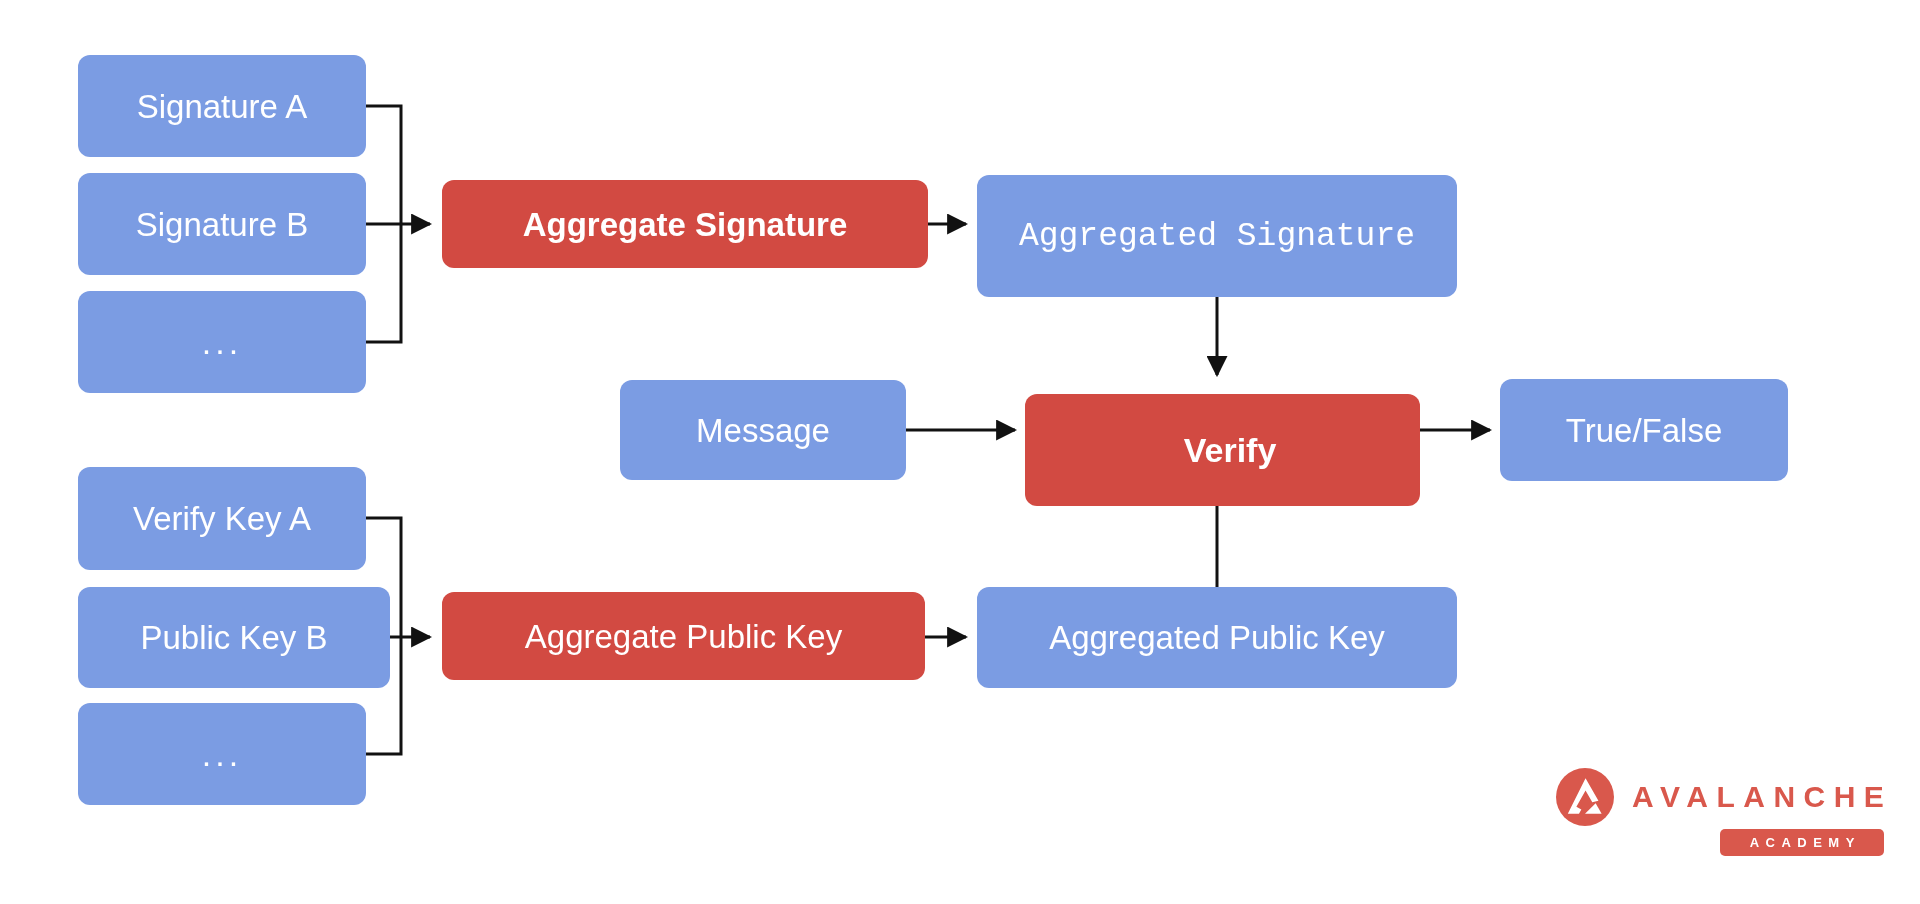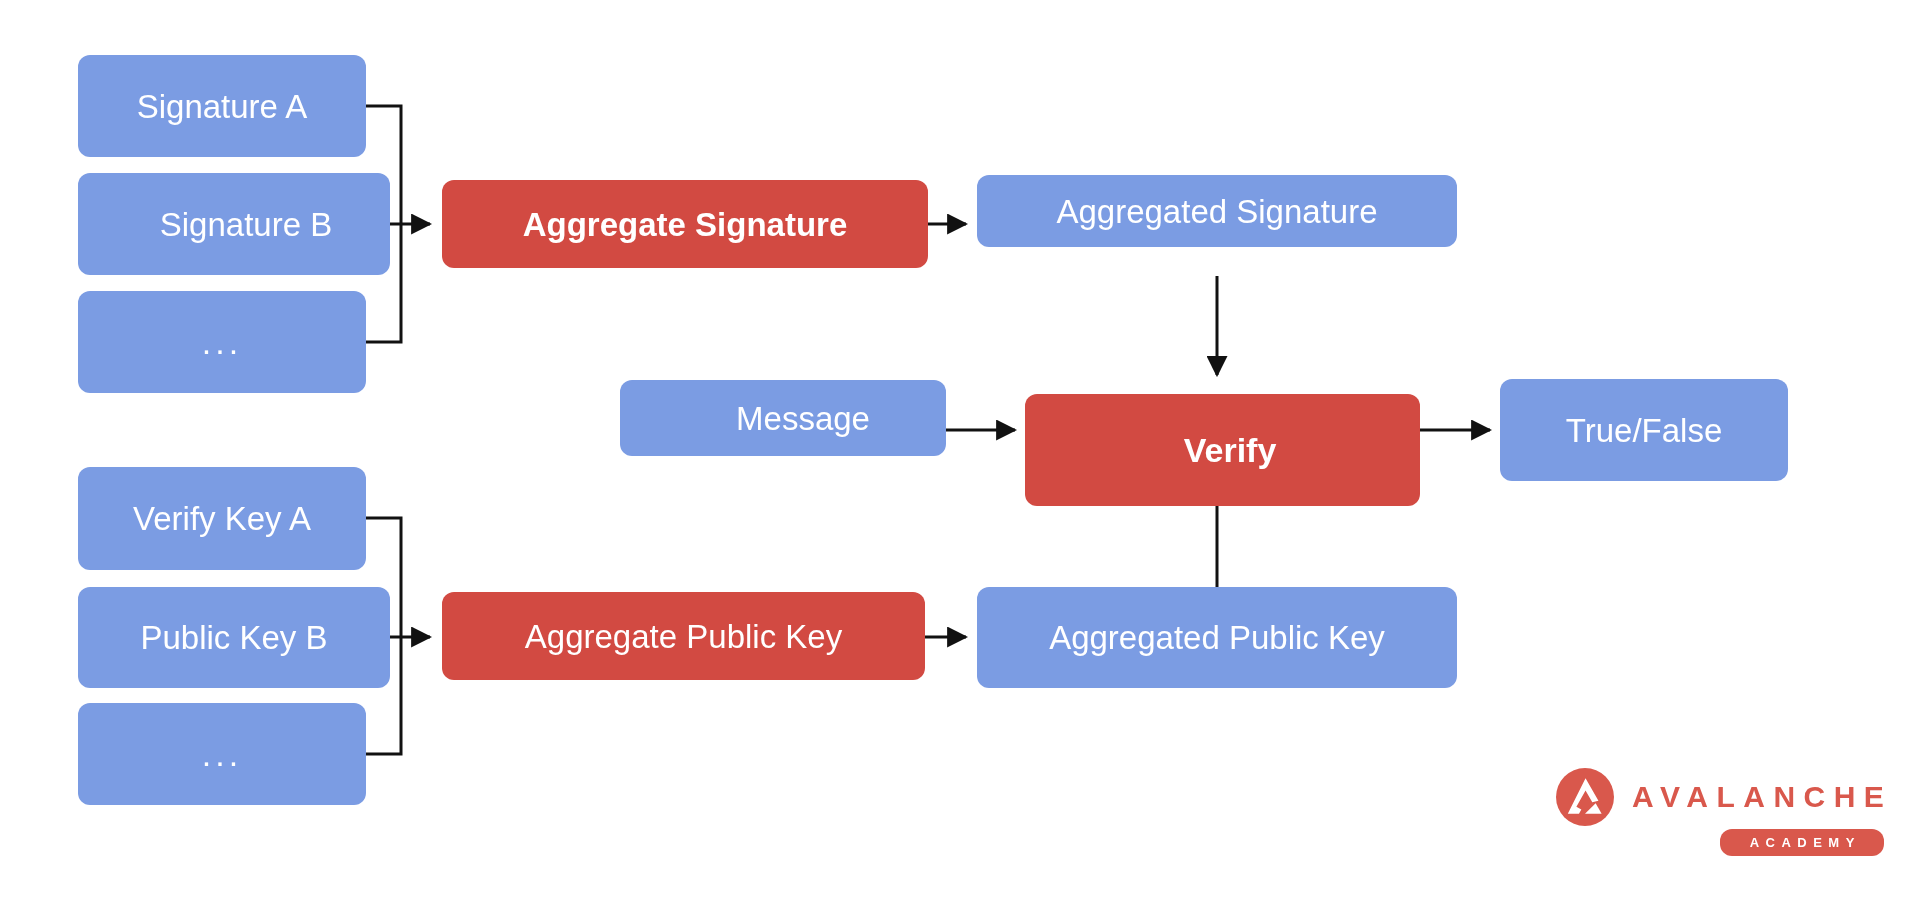--- a/index.html
+++ b/index.html
@@ -29,45 +29,45 @@
     line-height:1;
     white-space:nowrap;
   }
   .node.blue{background:var(--blue);}
   .node.red{background:var(--red);}
   .node.bold{font-weight:bold;font-size:34px;}
   .node.dots{letter-spacing:4px;font-size:34px;}
 
   
   #n-sig-a      {left:78px;  top:55px;  width:288px; height:102px;}
-  #n-sig-b      {left:78px;  top:173px; width:288px; height:102px;padding-left:24px;}
+  #n-sig-b      {left:78px;  top:173px; width:288px; height:102px;}
   #n-sig-more   {left:78px;  top:291px; width:288px; height:102px;}
   #n-pk-a       {left:78px;  top:467px; width:288px; height:103px;}
   #n-pk-b       {left:78px;  top:587px; width:312px; height:101px;}
   #n-pk-more    {left:78px;  top:703px; width:288px; height:102px;}
   #n-agg-sig    {left:442px; top:180px; width:486px; height:88px;font-weight:bold;}
-  #n-agged-sig  {left:977px; top:175px; width:480px; height:72px;}
-  #n-message    {left:620px; top:380px; width:286px; height:76px;padding-left:40px;}
+  #n-agged-sig  {left:977px; top:175px; width:480px; height:122px;font-family:Liberation Mono, monospace;}
+  #n-message    {left:620px; top:380px; width:286px; height:100px;}
   #n-verify     {left:1025px;top:394px; width:380px; height:112px;padding-left:15px;}
   #n-true-false {left:1500px;top:379px; width:288px; height:102px;}
   #n-agg-pk     {left:442px; top:592px; width:483px; height:88px;}
   #n-agged-pk   {left:977px; top:587px; width:480px; height:101px;}
 
   
   .logo{position:absolute;left:1556px;top:766px;width:332px;height:92px;}
   .logo-icon{position:absolute;left:0;top:2px;width:58px;height:58px;}
   .logo-word{
     position:absolute;left:76px;top:14px;width:256px;
     color:var(--brand);
     font-size:30px;font-weight:600;letter-spacing:8.5px;
     white-space:nowrap;
   }
   .logo-badge{
     position:absolute;left:164px;top:63px;width:164px;height:27px;
-    background:var(--brand);border-radius:12px;
+    background:var(--brand);border-radius:5px;
     display:flex;align-items:center;justify-content:center;
     color:#ffffff;font-size:13px;font-weight:bold;letter-spacing:6.5px;
     text-indent:6.5px; 
     white-space:nowrap;
   }
 </style>
 </head>
 <body>
 
 <div class="stage">

